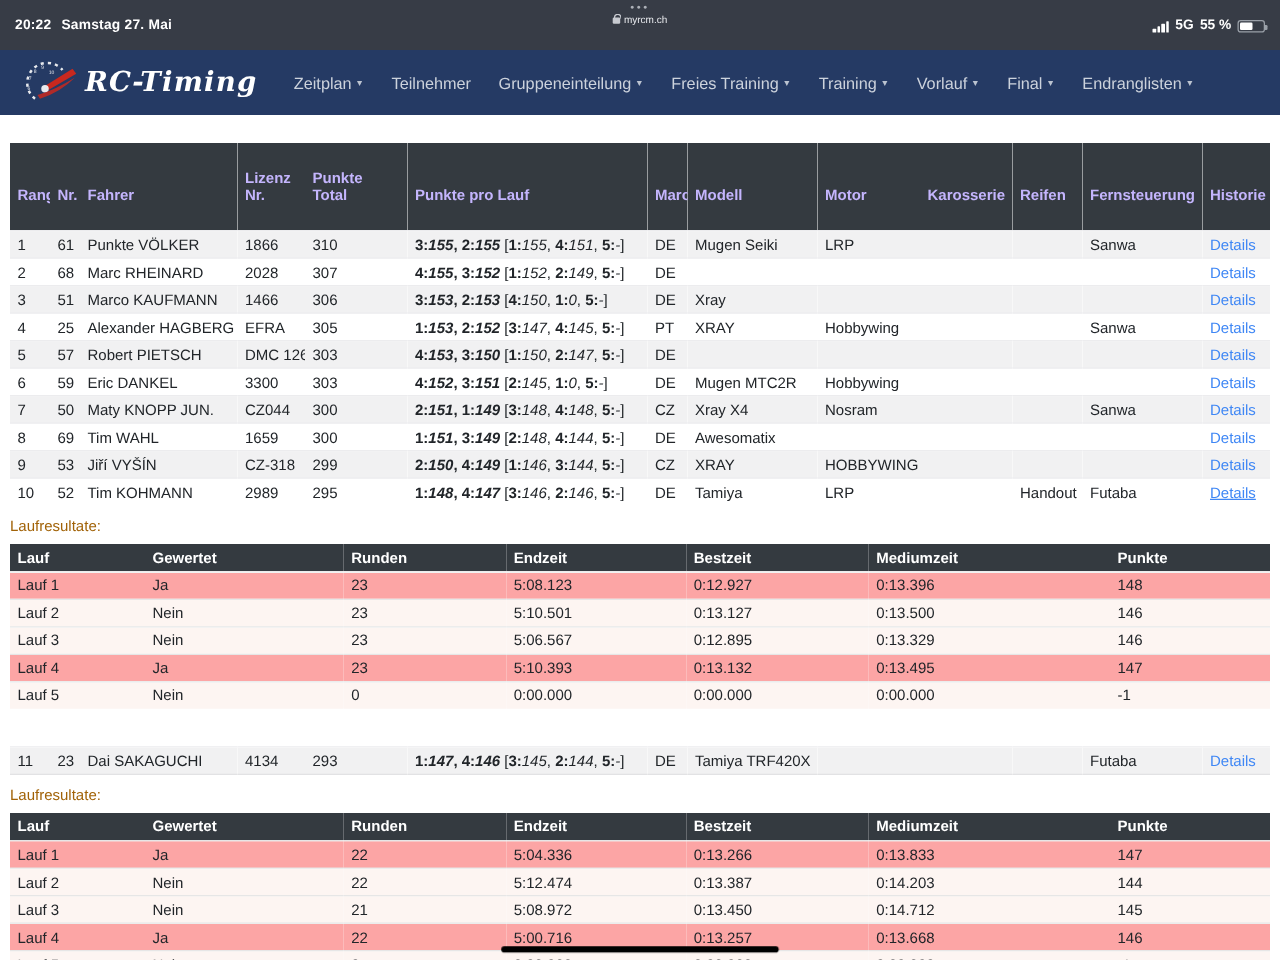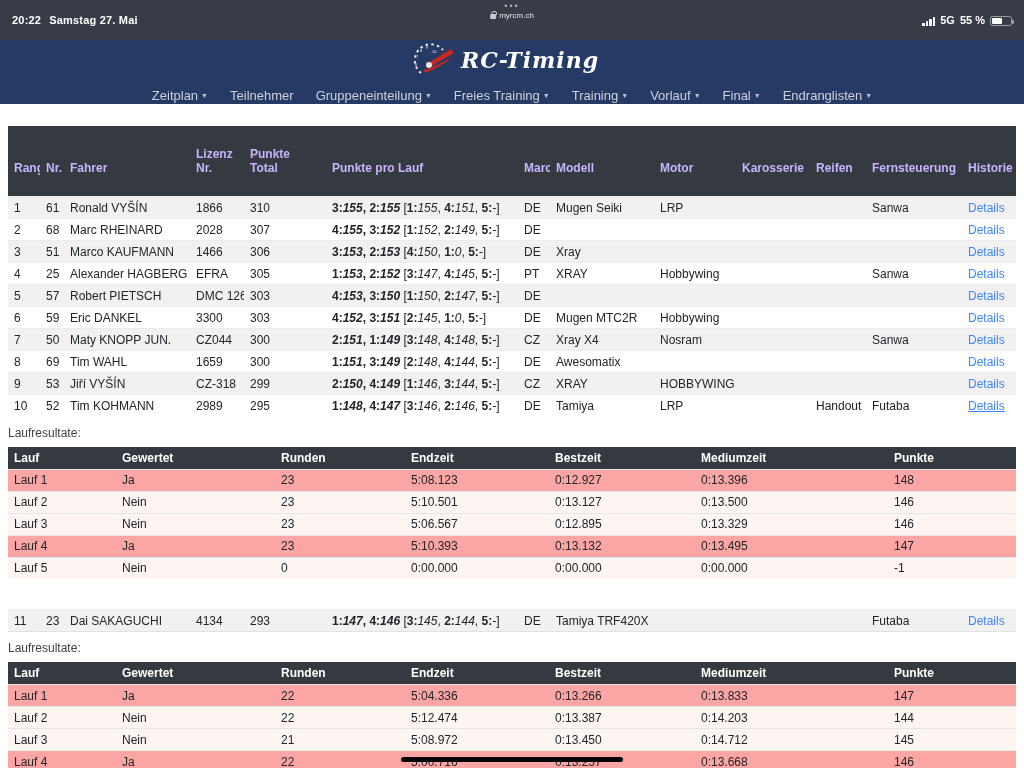--- a/index.html
+++ b/index.html
@@ -23,21 +23,21 @@
   .sig i { width:2.5px; background:#fff; border-radius:.5px; display:block; }
   .sig i:nth-child(1){height:3px}.sig i:nth-child(2){height:5px}
   .sig i:nth-child(3){height:7px}.sig i:nth-child(4){height:9px}
   .batt { width:22px; height:10px; border:1px solid #9aa0a8; border-radius:2.5px;
           position:relative; padding:1px; }
   .batt:after { content:""; position:absolute; right:-3px; top:2.5px; width:2px; height:4px;
                 background:#9aa0a8; border-radius:0 1px 1px 0; }
   .batt i { display:block; height:100%; width:55%; background:#fff; border-radius:1px; }
 
   
-  .navbar { height:64px; background:#253a64; display:flex; align-items:center; padding:0 14px;flex-direction:column; }
+  .navbar { height:52px; background:#253a64; display:flex; align-items:center; padding:0 14px; }
   .brand { display:flex; align-items:center; gap:2px; margin-right:18px; }
   .brand-text { color:#fff; font-family:"DejaVu Serif", serif; font-style:italic; font-weight:bold;
                 font-size:22px; letter-spacing:1px; }
   .nav-items { display:flex; align-items:center; }
   .nav-item { color:#ccd2dc; font-size:13px; padding:8px 11px; cursor:pointer; white-space:nowrap; }
   .nav-item .caret { font-size:7px; vertical-align:2px; margin-left:3px; opacity:.9; }
 
   
   .content { padding:22px 8px 0 8px; }
   table { border-collapse:collapse; table-layout:fixed; width:1008px; font-size:12px; color:#212529; }
@@ -46,21 +46,21 @@
   .main-table thead th { background:#343a40; color:#c4b5fd; font-weight:bold;
                          vertical-align:bottom; padding:21px 6px; white-space:pre-line; line-height:14px; }
   .main-table tbody td { height:22px; border-top:1px solid #ececee; }
   .main-table tbody tr.striped { background:#f1f1f2; }
   .main-table tbody tr.single { border-bottom:1px solid #e2e2e4; }
   a.details { color:#3f87f5; text-decoration:none; cursor:pointer; }
   a.details.u { text-decoration:underline; }
   .ppl i { font-style:italic; }
   .ppl b i { font-style:italic; }
 
-  .lauf-label { font-size:12px; color:#404040; margin:9px 0 7px 0; }
+  .lauf-label { font-size:12px; color:#a16207; margin:9px 0 7px 0; }
 
   .sub-table thead th { background:#343a40; color:#fff; font-weight:bold; padding:4px 6px; height:22px; }
   .sub-table tbody td { height:22px; border-top:1px solid #e6e6e6; }
   .sub-table tbody tr.ja   { background:#fca5a5; }
   .sub-table tbody tr.nein { background:#fdf5f2; }
 
   .gap30 { height:30px; }
 
   
   .home-indicator { position:fixed; bottom:6px; left:50%; transform:translateX(-50%);
@@ -160,21 +160,21 @@
           <th>Karosserie</th>
           <th>Reifen</th>
           <th>Fernsteuerung</th>
           <th>Historie</th>
         </tr>
       </thead>
     <tbody id="main-body">
         <tr class="striped">
           <td>1</td>
           <td>61</td>
-          <td>Ronald VYŠÍN</td>
+          <td>Punkte VÖLKER</td>
           <td>1866</td>
           <td>310</td>
           <td class="ppl"><b><b>3:</b><i>155</i>, <b>2:</b><i>155</i></b> [<b>1:</b><i>155</i>, <b>4:</b><i>151</i>, <b>5:</b><i>-</i>]</td>
           <td>DE</td>
           <td>Mugen Seiki</td>
           <td>LRP</td>
           <td></td>
           <td></td>
           <td>Sanwa</td>
           <td><a class="details">Details</a></td>

